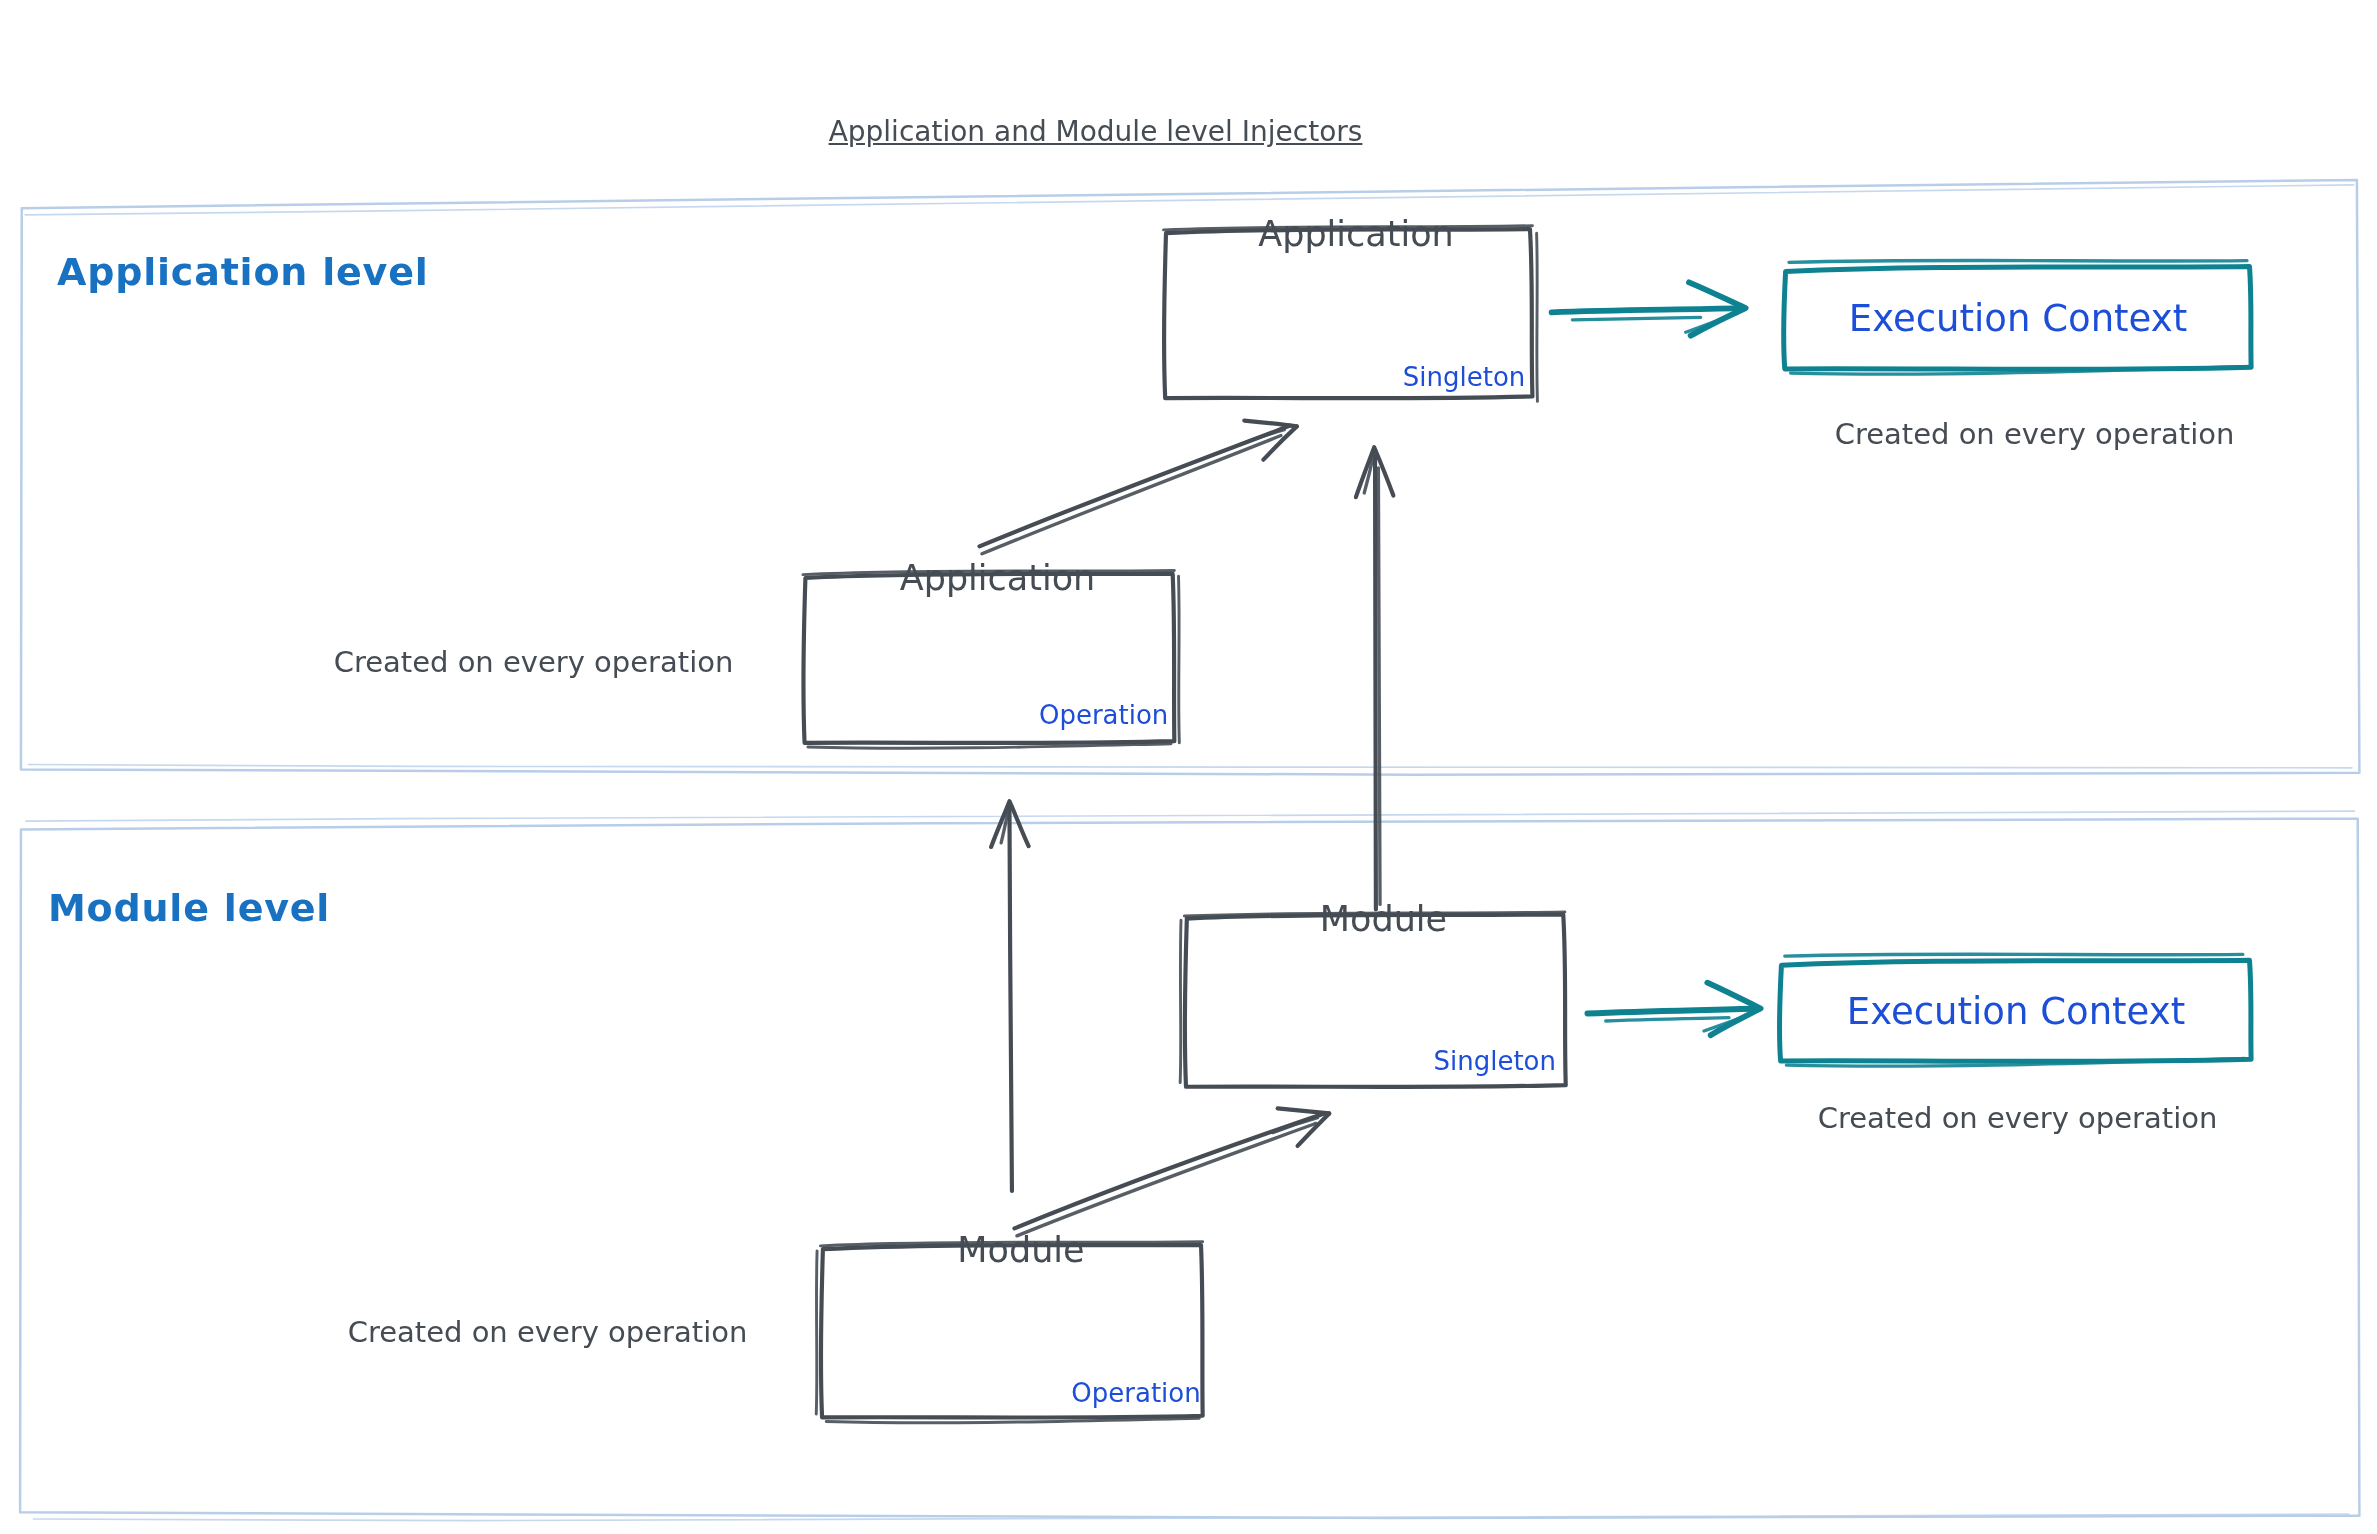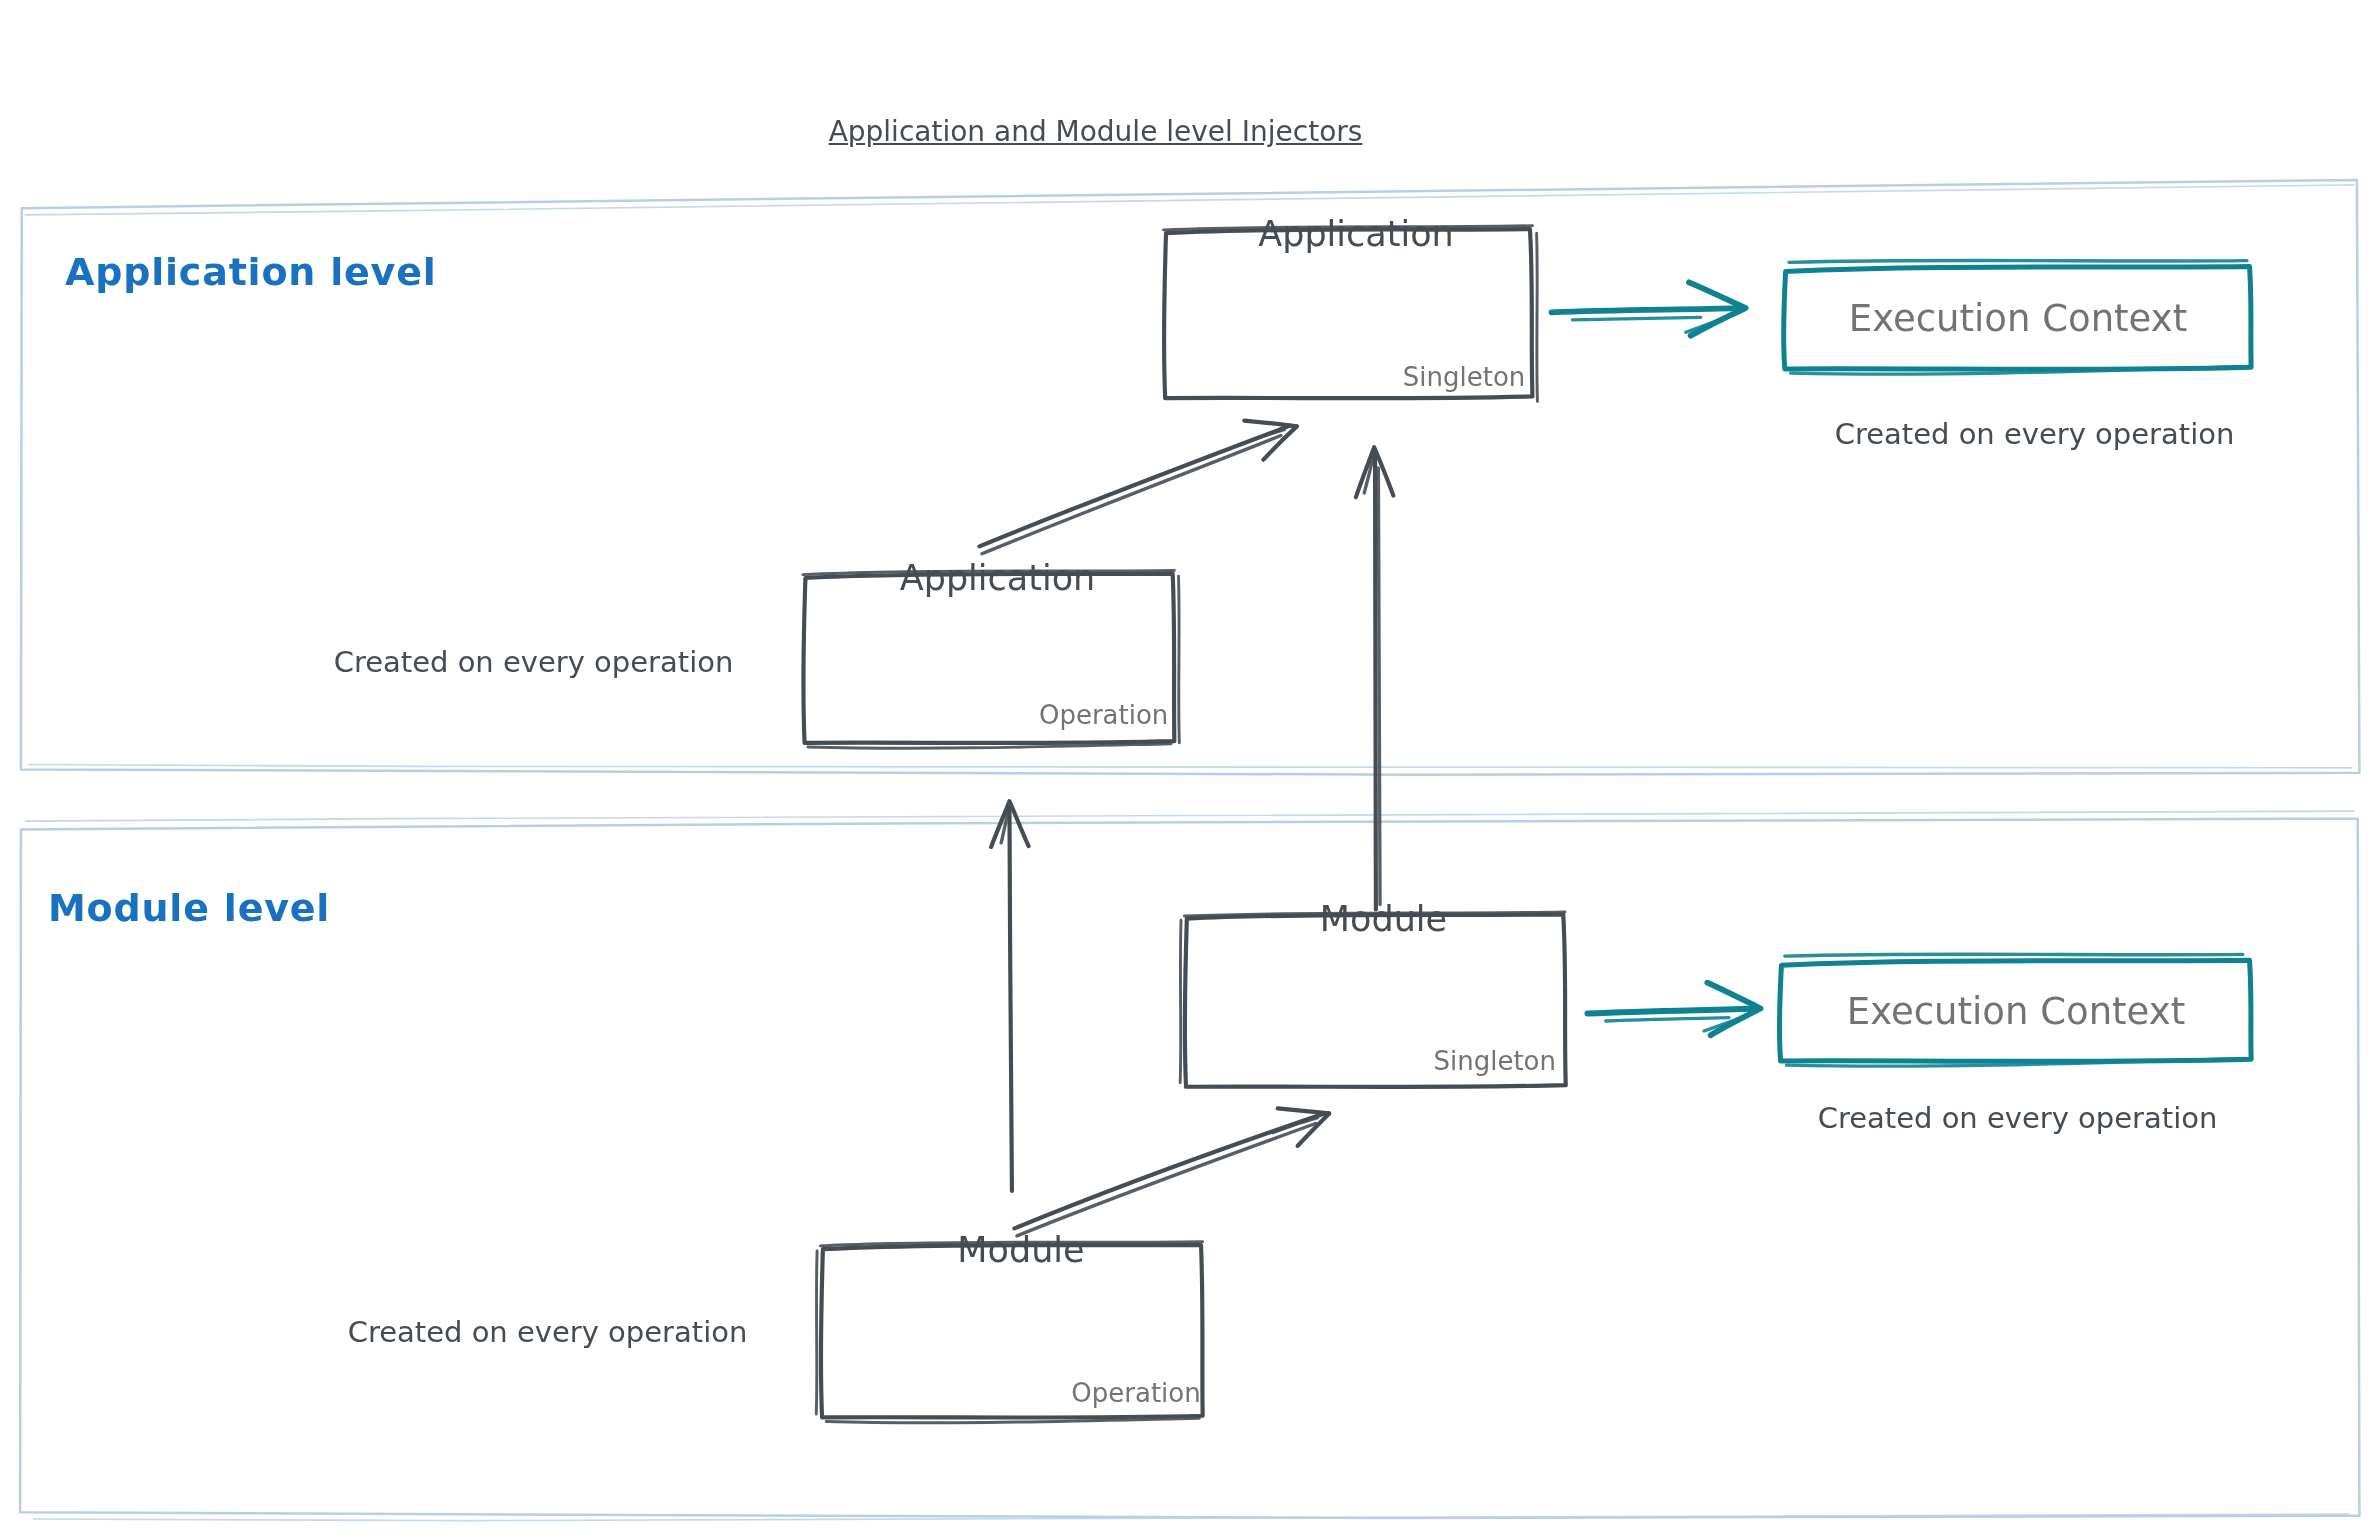--- a/index.html
+++ b/index.html
@@ -14,21 +14,21 @@
   .ink{stroke:#454c54;stroke-width:5;}
   .ink2{stroke:#454c54;stroke-width:3.5;opacity:.9;}
   .teal{stroke:#0e8291;stroke-width:6;}
   .teal2{stroke:#0e8291;stroke-width:4;opacity:.9;}
   .tealarrow{stroke:#0e8291;stroke-width:7;}
   .darrow{stroke:#454c54;stroke-width:5;}
   .darrow2{stroke:#454c54;stroke-width:4;opacity:.9;}
   .label{position:absolute;white-space:nowrap;}
   .center{text-align:center;}
   .blue{color:#1971c2;}
-  .tealtxt{color:#737373;}
+  .tealtxt{color:#1d4ed8;}
   .title{left:479px;top:11.7px;width:1233px;font-size:52px;font-weight:bold;letter-spacing:0.8px;}
   .subtitle{left:479px;top:115px;width:1233px;font-size:28px;text-decoration:underline;}
   .lvl{font-size:38px;font-weight:bold;letter-spacing:0.8px;}
   .boxtext{position:absolute;display:flex;align-items:flex-start;justify-content:center;padding-left:8px;}
   .boxmain{font-size:35px;transform:translateY(-13.3px);}
   .badge{position:absolute;font-size:26px;}
   .ecbox{position:absolute;display:flex;align-items:center;justify-content:center;font-size:37px;}
   .cap{position:absolute;width:471px;text-align:center;font-size:29px;}
 </style>
 </head>
@@ -127,21 +127,21 @@
     <g>
       <path class="darrow" d="M 1652 1092 C 1651 930 1651 740 1651 548"></path>
       <path class="darrow2" d="M 1657 1086 C 1656 930 1656 760 1655 562"></path>
       <path class="darrow" d="M 1628 597 C 1635 576 1643 556 1650 537 C 1658 556 1666 576 1673 595"></path>
       <path class="darrow2" d="M 1638 592 C 1643 574 1647 557 1650 541"></path>
     </g>
   </svg>
 
   <div class="label subtitle center">Application and Module level Injectors</div>
 
-  <div class="label lvl blue" style="left:57px;top:250px;margin-left:8px;">Application level</div>
+  <div class="label lvl blue" style="left:57px;top:250px;">Application level</div>
 
   <div class="boxtext" style="left:1162px;top:227px;width:372px;height:173px;">
     <span class="boxmain">Application</span>
     <span class="badge tealtxt" style="right:16.7px;bottom:8.3px;">Singleton</span>
   </div>
 
   <div class="ecbox tealtxt" style="left:1782px;top:265px;width:472px;height:107px;">
     <span>Execution Context</span>
   </div>
   <div class="cap" style="left:1799px;top:417px;">Created on every operation</div>

